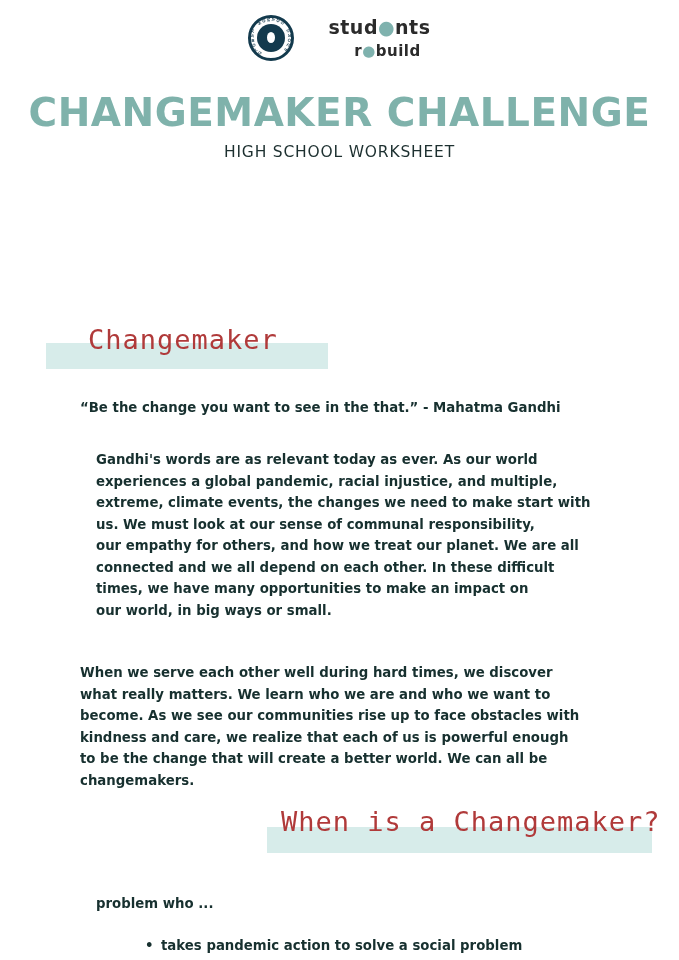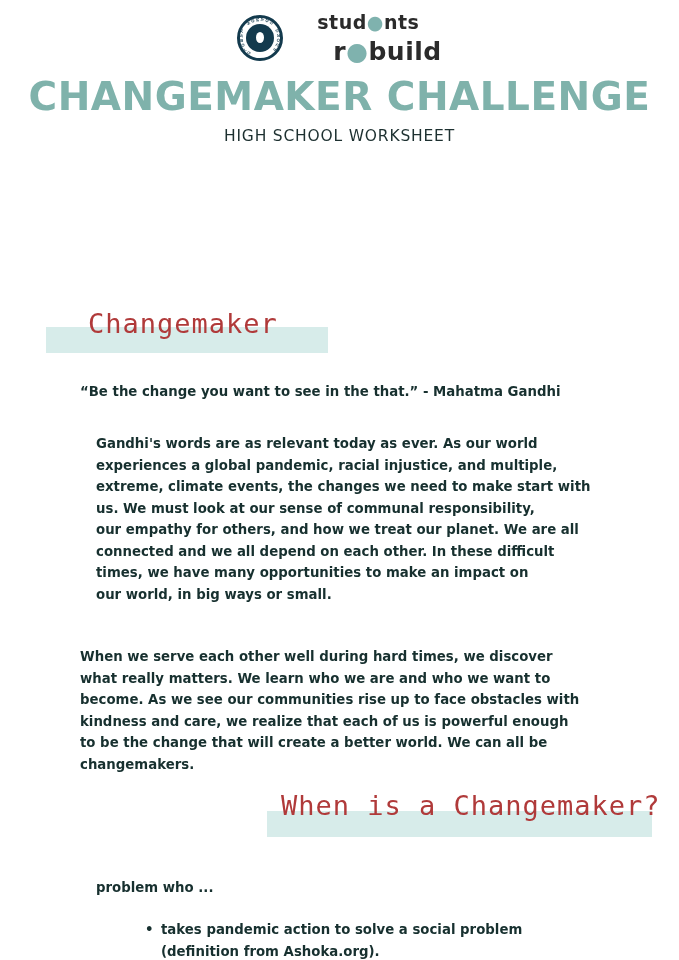--- a/index.html
+++ b/index.html
@@ -76,39 +76,40 @@
     text-align: left;
   }
   .sb-line1 {
     font-family: "DejaVu Sans", sans-serif;
     font-size: 19px;
     font-weight: bold;
     letter-spacing: 0.5px;
   }
   .sb-line2 {
     font-family: "DejaVu Sans", sans-serif;
-    font-size: 25px;
+    font-size: 15px;
     font-weight: bold;
     letter-spacing: 0.5px;
     margin-top: 7px;
     padding-left: 16px;
+    text-align: center;
   }
   .sb-dot {
     color: #7fb2ae;
   }
 
   
   .main-title {
     text-align: center;
     color: #7fb2ab;
     font-family: "DejaVu Sans", sans-serif;
     font-weight: bold;
     font-size: 39px;
     letter-spacing: 0.5px;
-    margin-top: 12px;
+    margin-top: 28px;
   }
   .sub-title {
     text-align: center;
     color: #1d3030;
     font-family: "DejaVu Sans", sans-serif;
     font-weight: normal;
     font-size: 15.5px;
     letter-spacing: 0.8px;
     margin-top: 8px;
   }

